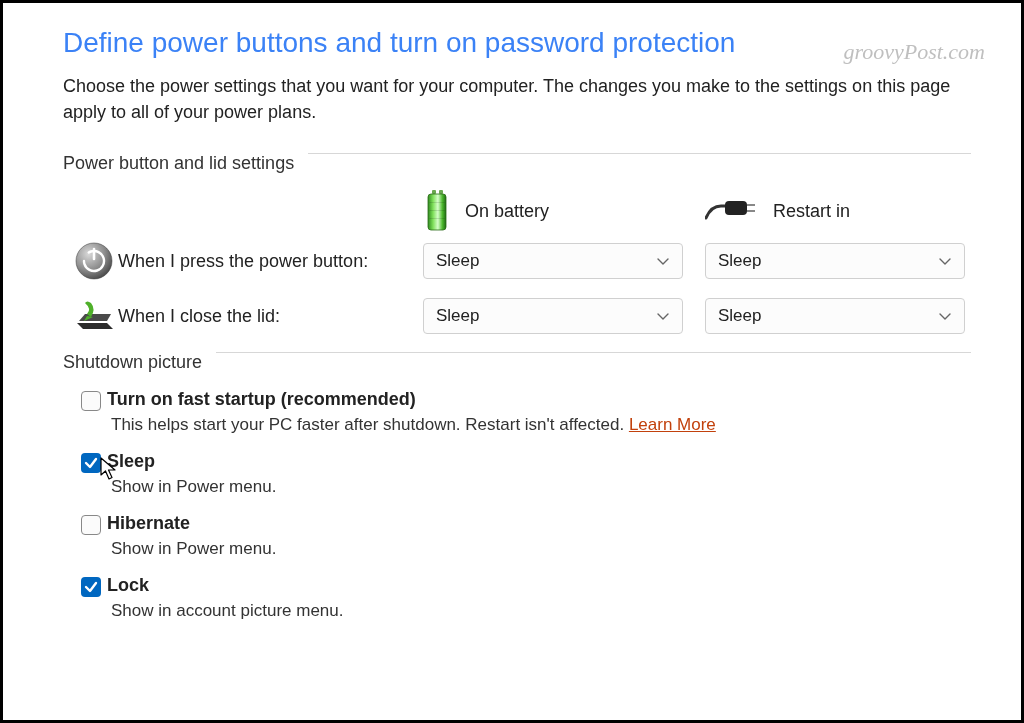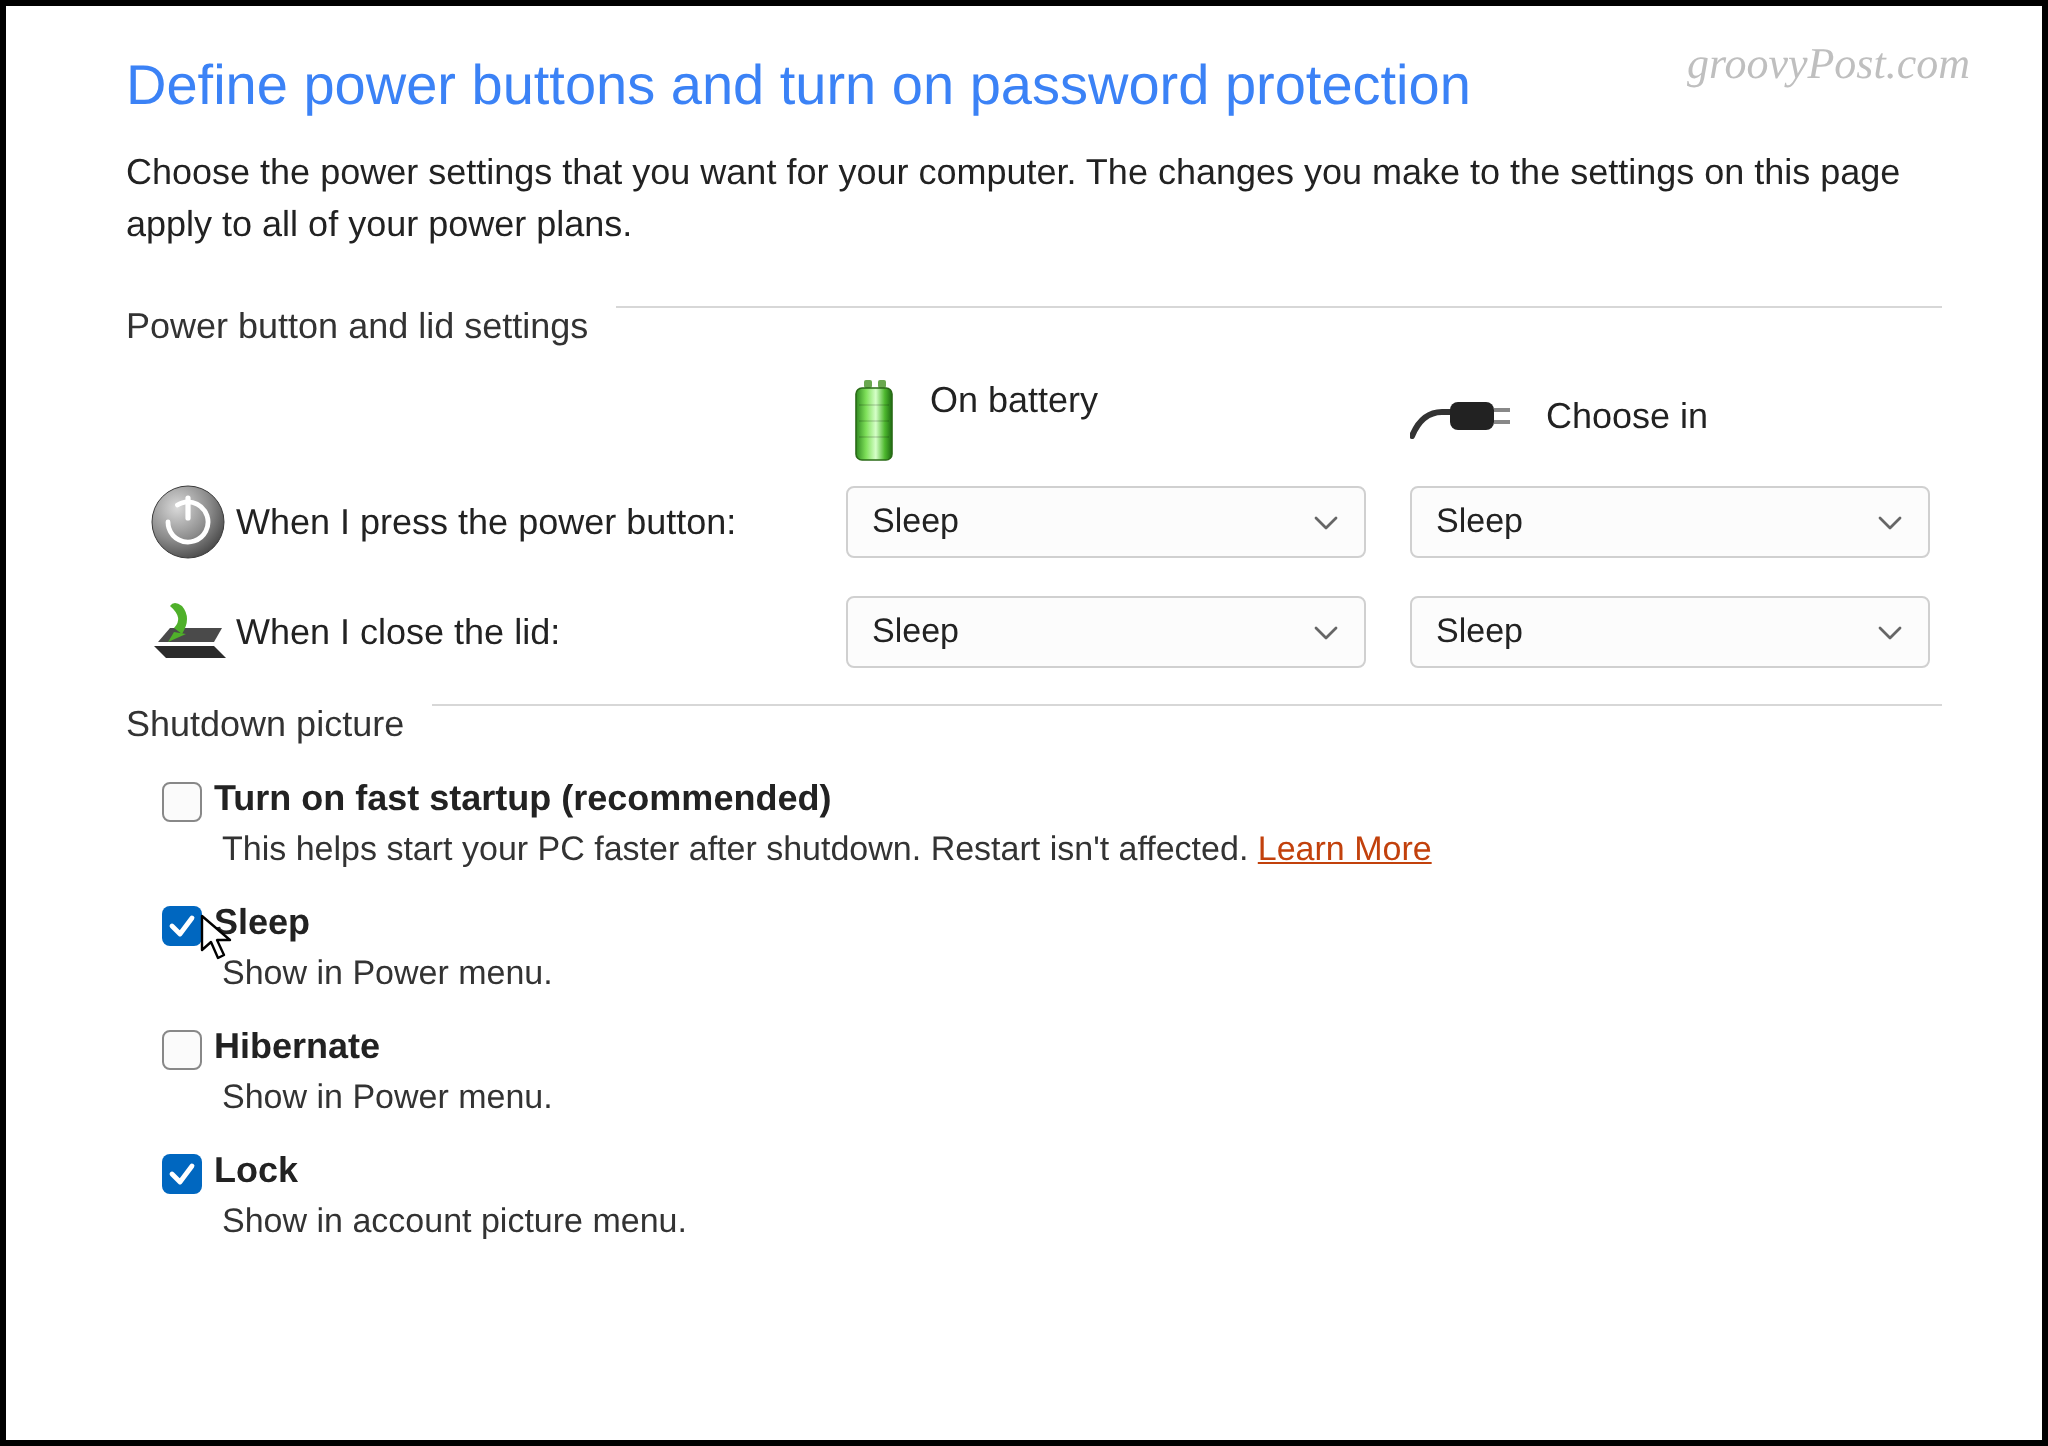--- a/index.html
+++ b/index.html
@@ -13,21 +13,21 @@
   .frame {
     width: 1024px;
     height: 723px;
     padding: 24px 50px 20px 60px;
     border: 3px solid #000;
     position: relative;
     background: #fff;
   }
   .watermark {
     position: absolute;
-    top: 16px;
+    top: 36px;
     right: 36px;
     font-family: Georgia, "Times New Roman", serif;
     font-style: italic;
     color: #bfbfbf;
     font-size: 22px;
     pointer-events: none;
   }
   h1.page-title {
     color: #3b82f6;
     font-weight: 400;
@@ -56,21 +56,21 @@
     background: #d7d7d7;
   }
   .cols-head {
     display: flex;
     align-items: center;
     margin-bottom: 10px;
   }
   .cols-head .spacer { width: 360px; }
   .col-head {
     display: flex;
-    align-items: flex-start;
+    align-items: center;
     gap: 14px;
     font-size: 18px;
   }
   .col1 { width: 282px; }
   .col2 { width: 266px; }
   .battery-icon-svg, .plug-icon-svg { flex-shrink: 0; }
   .row {
     display: flex;
     align-items: center;
     margin-bottom: 18px;
@@ -183,21 +183,21 @@
       </svg>
       <span>On battery</span>
     </div>
     <div class="col-head col2">
       <svg class="plug-icon-svg" width="54" height="26" viewBox="0 0 54 26">
         <path d="M1 20 Q 6 8 16 8 L 22 8" fill="none" stroke="#333" stroke-width="3" stroke-linecap="round"></path>
         <rect x="20" y="3" width="22" height="14" rx="4" fill="#222"></rect>
         <rect x="42" y="6" width="8" height="2" fill="#888"></rect>
         <rect x="42" y="12" width="8" height="2" fill="#888"></rect>
       </svg>
-      <span>Choose in</span>
+      <span>Restart in</span>
     </div>
   </div>
 
   <div class="row">
     <div class="row-label">
       <span class="icon-wrap">
         <svg width="38" height="38" viewBox="0 0 38 38">
           <defs>
             <radialGradient id="pbG" cx="35%" cy="30%" r="75%">
               <stop offset="0%" stop-color="#d9d9d9"></stop>

